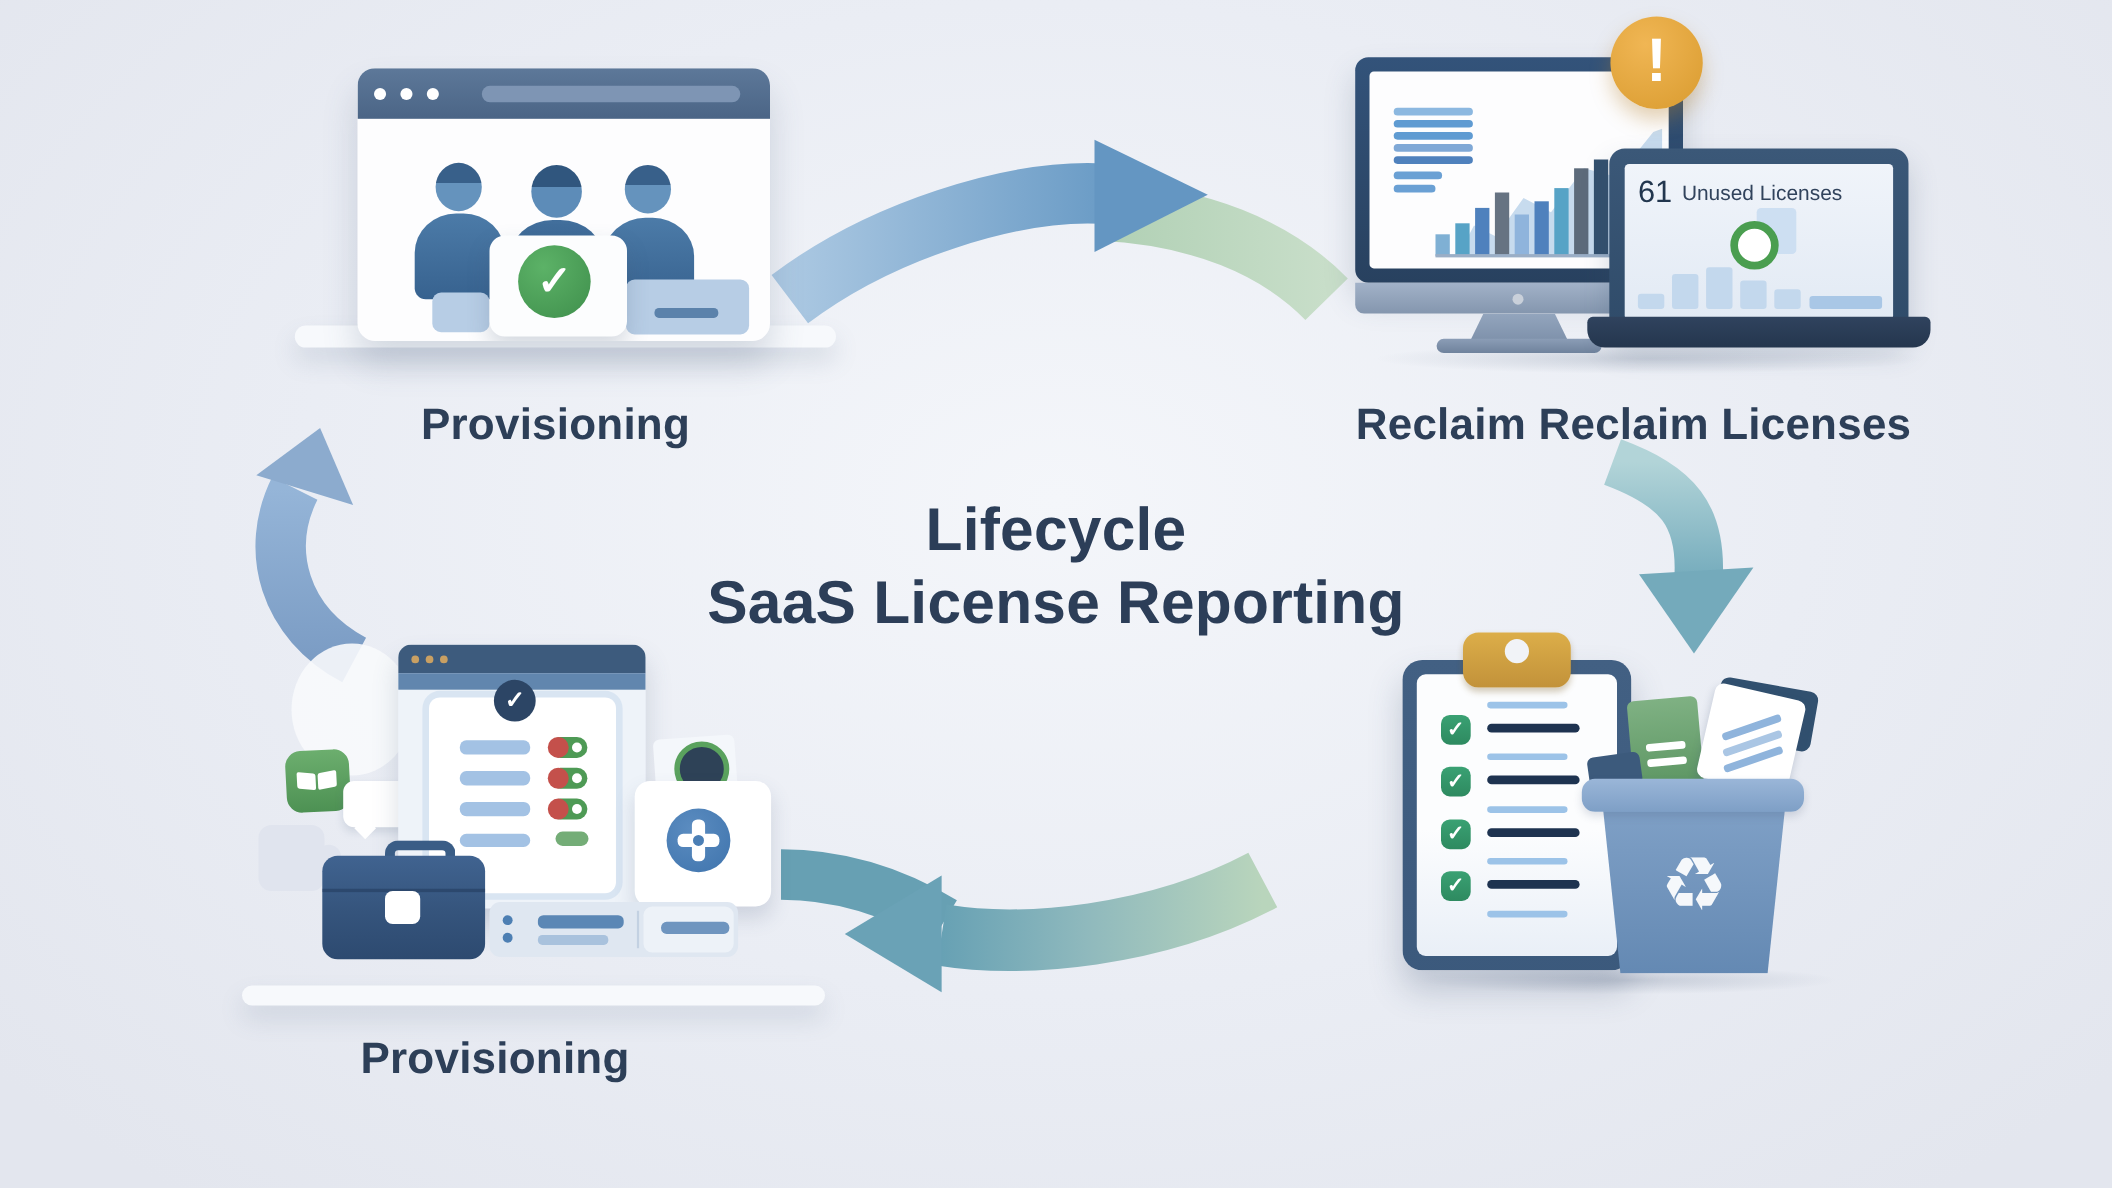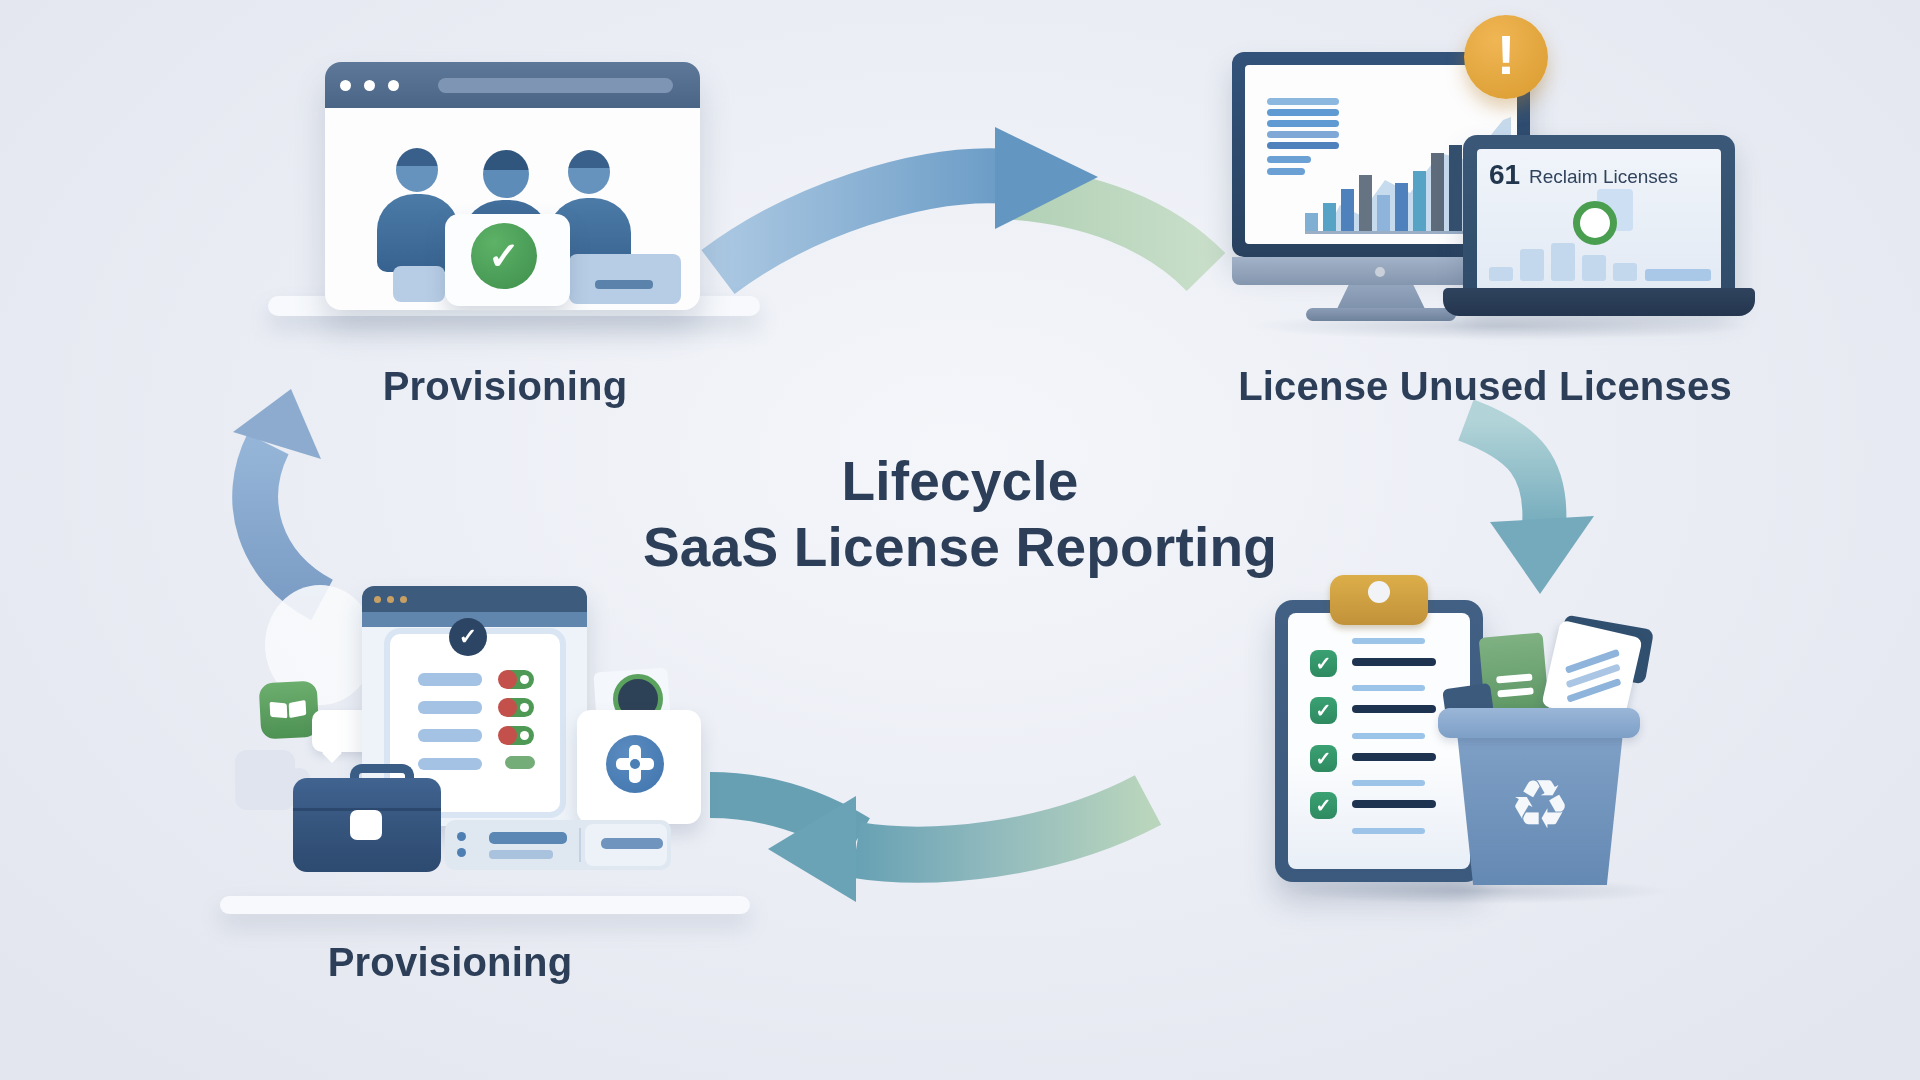--- a/index.html
+++ b/index.html
@@ -52,21 +52,21 @@
     background:linear-gradient(180deg,#8b9db6,#6f829c);}
   .warn{position:absolute;left:1464px;top:15px;width:84px;height:84px;border-radius:50%;
     background:radial-gradient(circle at 38% 30%,#f0b654,#d99b2f);
     box-shadow:0 10px 18px rgba(180,125,40,.35);
     color:#fff;font-weight:700;font-size:56px;line-height:80px;text-align:center;}
   
   .laptop{position:absolute;left:1463px;top:135px;width:272px;height:170px;border-radius:14px;
     background:linear-gradient(180deg,#3b5878,#2f4b69);box-shadow:0 14px 26px rgba(60,80,110,.22);}
   .laptop .lscreen{position:absolute;left:14px;top:14px;width:244px;height:142px;border-radius:4px;
     background:linear-gradient(180deg,#f0f4fa,#e2eaf4);overflow:hidden;}
-  .lap-count{position:absolute;left:12px;top:10px;font-weight:700;font-size:28px;color:#22364e;}
+  .lap-count{position:absolute;left:12px;top:10px;font-weight:400;font-size:28px;color:#22364e;}
   .lap-caption{position:absolute;left:52px;top:17px;font-weight:400;font-size:19px;color:#31435c;}
   .lbar{position:absolute;background:#c3d8ed;border-radius:3px;}
   .laptray{position:absolute;left:1443px;top:288px;width:312px;height:28px;border-radius:5px 5px 16px 16px;
     background:linear-gradient(180deg,#30435e,#24364e);}
   
   .clipboard{position:absolute;left:1275px;top:600px;width:208px;height:282px;border-radius:18px;
     background:linear-gradient(180deg,#426083,#35527412);background-color:#3c5a7d;
     box-shadow:0 18px 30px rgba(60,80,110,.25);}
   .paper{position:absolute;left:13px;top:13px;right:13px;bottom:13px;border-radius:8px;
     background:linear-gradient(180deg,#fcfdfe 55%,#e9eff7);}
@@ -206,34 +206,34 @@
   </div>
   <div class="bezel" style="z-index:3;">
     <div class="abs" style="left:143px;top:10px;width:10px;height:10px;border-radius:50%;background:#c9d0da;"></div>
   </div>
   <div class="stand" style="z-index:3;"></div>
   <div class="standbase" style="z-index:3;"></div>
 
   <div class="laptop" style="z-index:4;">
     <div class="lscreen">
       <div class="lap-count">61</div>
-      <div class="lap-caption">Reclaim Licenses</div>
+      <div class="lap-caption">Unused Licenses</div>
       <div class="abs" style="left:120px;top:40px;width:36px;height:42px;border-radius:4px;background:#cddff2;"></div>
       <div class="abs" style="left:96px;top:52px;width:30px;height:30px;border-radius:50%;background:#fff;border:7px solid #4a9e50;"></div>
       <div class="lbar" style="left:12px;bottom:10px;width:24px;height:14px;"></div>
       <div class="lbar" style="left:43px;bottom:10px;width:24px;height:32px;"></div>
       <div class="lbar" style="left:74px;bottom:10px;width:24px;height:38px;"></div>
       <div class="lbar" style="left:105px;bottom:10px;width:24px;height:26px;"></div>
       <div class="lbar" style="left:136px;bottom:10px;width:24px;height:18px;"></div>
       <div class="lbar" style="right:10px;bottom:10px;width:66px;height:12px;background:#a9c7e6;"></div>
     </div>
   </div>
   <div class="laptray" style="z-index:5;"></div>
   <div class="warn" style="z-index:6;">!</div>
-  <div class="lbl" style="left:1220px;top:364px;width:530px;z-index:4;">License Unused Licenses</div>
+  <div class="lbl" style="left:1220px;top:364px;width:530px;z-index:4;">Reclaim Reclaim Licenses</div>
 
   <div class="clipboard" style="z-index:3;">
     <div class="paper">
       <div class="lnlight" style="left:64px;top:25px;width:73px;"></div>
       <div class="chk" style="left:22px;top:37px;">✓</div>
       <div class="lndark" style="left:64px;top:45px;width:84px;"></div>
       <div class="lnlight" style="left:64px;top:72px;width:73px;"></div>
       <div class="chk" style="left:22px;top:84px;">✓</div>
       <div class="lndark" style="left:64px;top:92px;width:84px;"></div>
       <div class="lnlight" style="left:64px;top:120px;width:73px;"></div>

